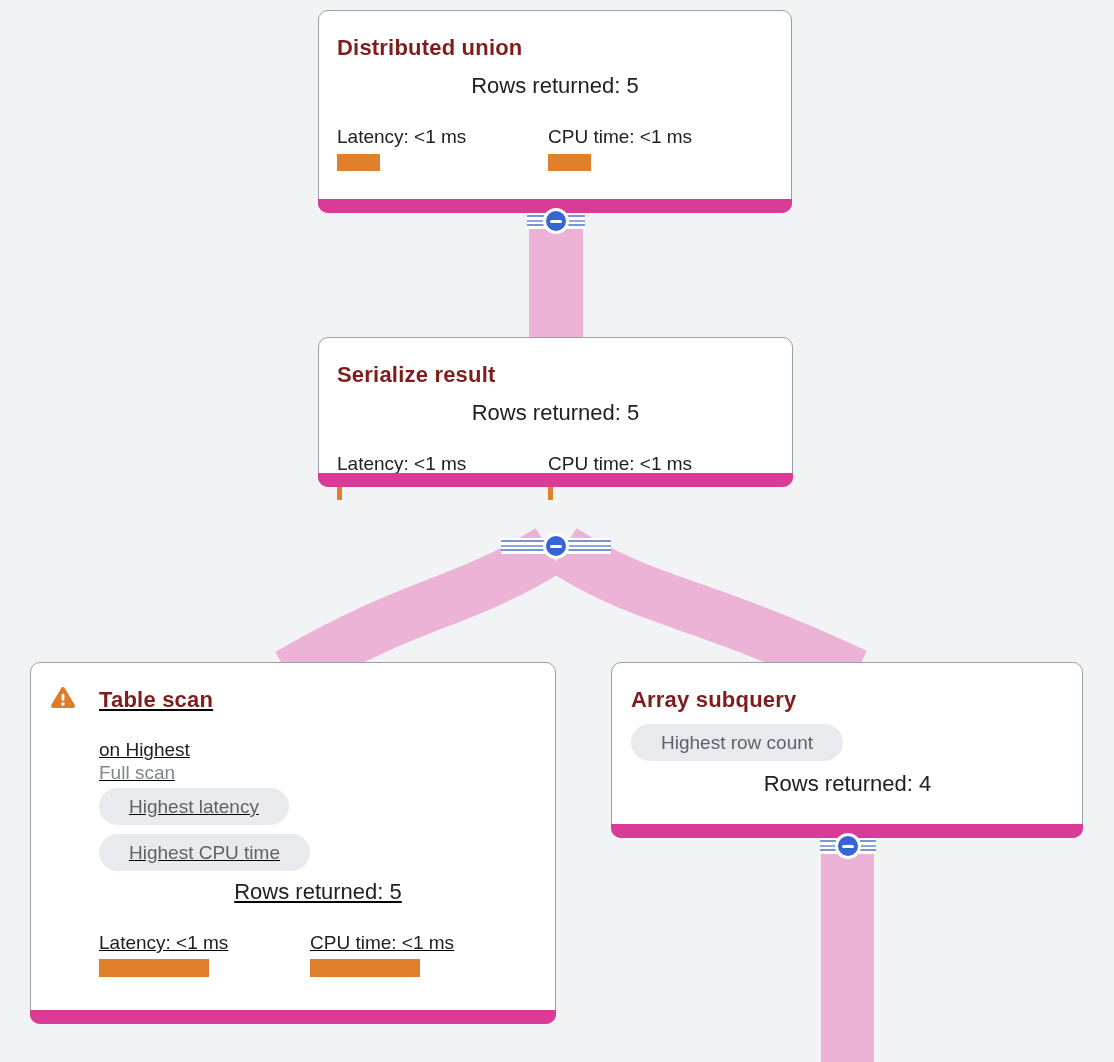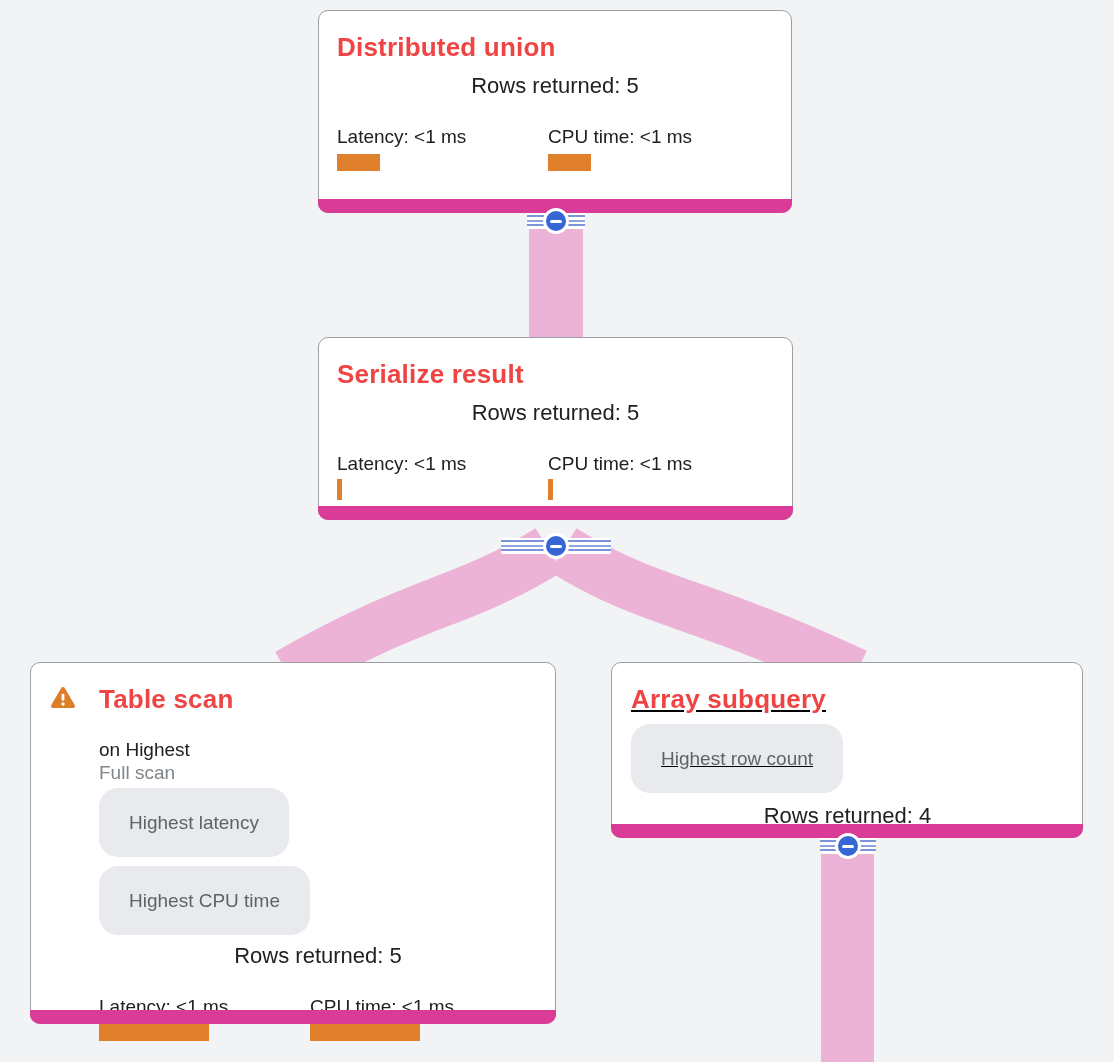--- a/index.html
+++ b/index.html
@@ -38,24 +38,24 @@
     bottom: -1px;
     height: 14px;
     background: #d93b97;
     border-radius: 0 0 10px 10px;
   }
   .content {
     position: relative;
     padding: 24px 18px 0 18px;
   }
   .title {
-    font-size: 26px;
+    font-size: 22px;
     line-height: 25px;
     font-weight: 600;
-    color: #ef4444;
+    color: #7f1d1d;
     letter-spacing: 0.2px;
   }
   .rows {
     margin-top: 14px;
     font-size: 22px;
     line-height: 23px;
     color: #202124;
     text-align: center;
   }
   .metrics {
@@ -89,46 +89,46 @@
     display: flex;
     flex-direction: column;
     align-items: flex-start;
     gap: 9px;
     margin-top: 4px;
   }
   .badge {
     display: inline-flex;
     align-items: center;
     height: 37px;
-    padding: 16px 30px;
+    padding: 0 30px;
     background: #e8eaed;
     border-radius: 19px;
     font-size: 19px;
     color: #5f6368;
     white-space: nowrap;
   }
   
   .node-a { left: 318px; top: 10px;  width: 474px; height: 203px; }
-  .node-b { left: 318px; top: 337px; width: 475px; height: 183px; }
+  .node-b { left: 318px; top: 337px; width: 475px; height: 150px; }
   .node-c { left: 30px;  top: 662px; width: 526px; height: 362px; }
   .node-d { left: 611px; top: 662px; width: 472px; height: 176px; }
 
   .node-b .bar { height: 21px; margin-top: 4px; }
 
-  .node-c .content { padding: 24px 18px 0 68px; }
+  .node-c .content { padding: 24px 18px 0 68px; text-decoration: underline; }
   .node-c .rows { margin-top: 9px; }
   .node-c .bar { height: 18px; margin-top: 5px; }
   .node-c .warn {
     position: absolute;
     left: 18px;
     top: 22px;
     width: 28px;
     height: 26px;
   }
-  .node-d .content { padding: 24px 18px 0 19px; text-decoration: underline; }
+  .node-d .content { padding: 24px 18px 0 19px; }
   .node-d .badges { margin-top: 12px; }
   .node-d .rows { margin-top: 11px; }
 
   
   .collapse {
     position: absolute;
     height: 16px;
     z-index: 4;
     display: flex;
     align-items: center;

